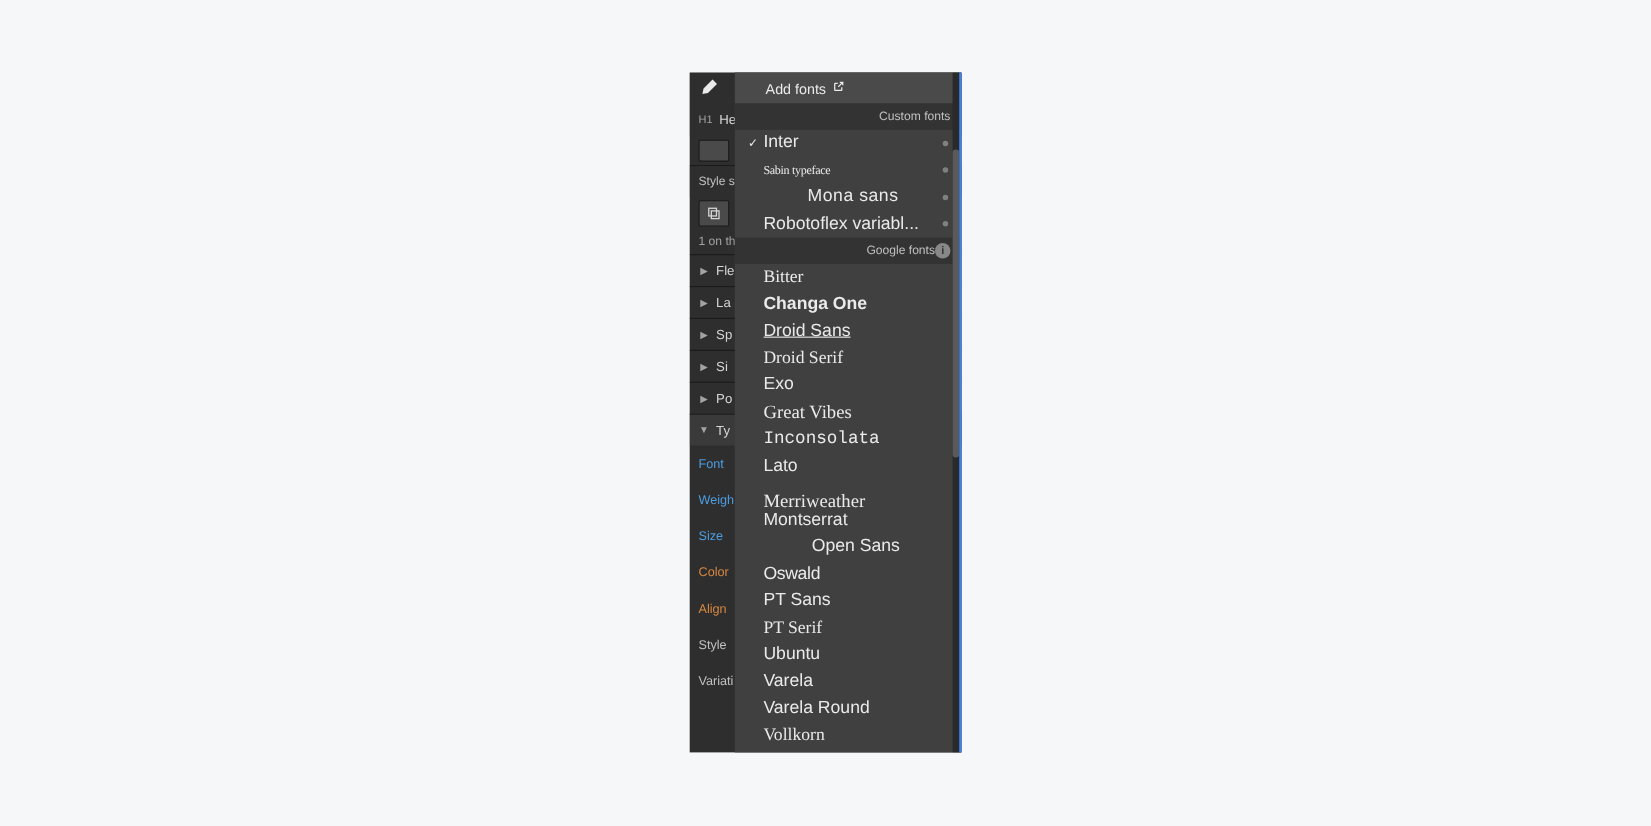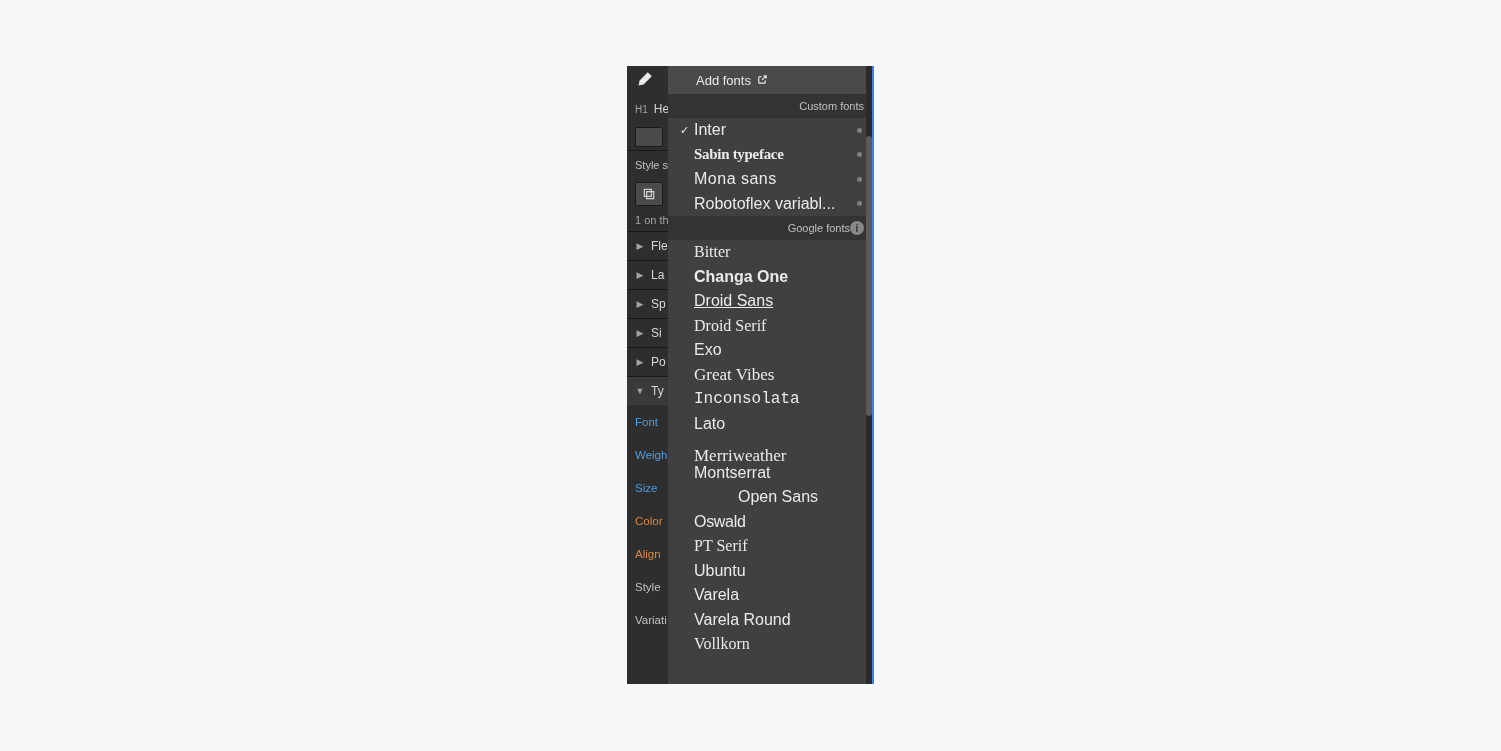--- a/index.html
+++ b/index.html
@@ -220,22 +220,22 @@
   background: #888;
   color: #333;
   font-size: 10px;
   display: inline-flex;
   align-items: center;
   justify-content: center;
   font-weight: bold;
 }
 
 .f-inter { font-family: Arial, sans-serif; }
-.f-blackletter { font-family: "Old English Text MT", serif; font-weight: bold; letter-spacing: -0.3px; font-size:15px; }
-.f-mona { font-family: Arial, sans-serif; letter-spacing: 0.5px; }
+.f-blackletter { font-family: "Old English Text MT", serif; font-weight: normal; letter-spacing: -0.3px; font-size:11px; }
+.f-mona { font-family: Arial, sans-serif; letter-spacing: 0.5px; text-align: center; }
 .f-roboto { font-family: Arial, sans-serif; }
 .f-bitter { font-family: Georgia, serif; }
 .f-changa { font-family: Impact, sans-serif; font-weight: 900; }
 .f-droidsans { font-family: Arial, sans-serif; text-decoration: underline; }
 .f-droidserif { font-family: Georgia, serif; }
 .f-exo { font-family: Arial, sans-serif; }
 .f-greatvibes { font-family: "Brush Script MT", cursive; font-size: 17px; }
 .f-inconsolata { font-family: "Courier New", monospace; }
 .f-lato { font-family: Arial, sans-serif; }
 .f-merri { font-family: Georgia, serif; font-size: 17px; margin-top: 16px; }
@@ -410,20 +410,24 @@
       <div class="font-item">
         <span class="check"></span>
         <span class="font-name f-opensans">Open Sans</span>
       </div>
       <div class="font-item">
         <span class="check"></span>
         <span class="font-name f-oswald">Oswald</span>
       </div>
       <div class="font-item">
         <span class="check"></span>
+        <span class="font-name f-ptsans">PT Sans</span>
+      </div>
+      <div class="font-item">
+        <span class="check"></span>
         <span class="font-name f-ptserif">PT Serif</span>
       </div>
       <div class="font-item">
         <span class="check"></span>
         <span class="font-name f-ubuntu">Ubuntu</span>
       </div>
       <div class="font-item">
         <span class="check"></span>
         <span class="font-name f-varela">Varela</span>
       </div>

